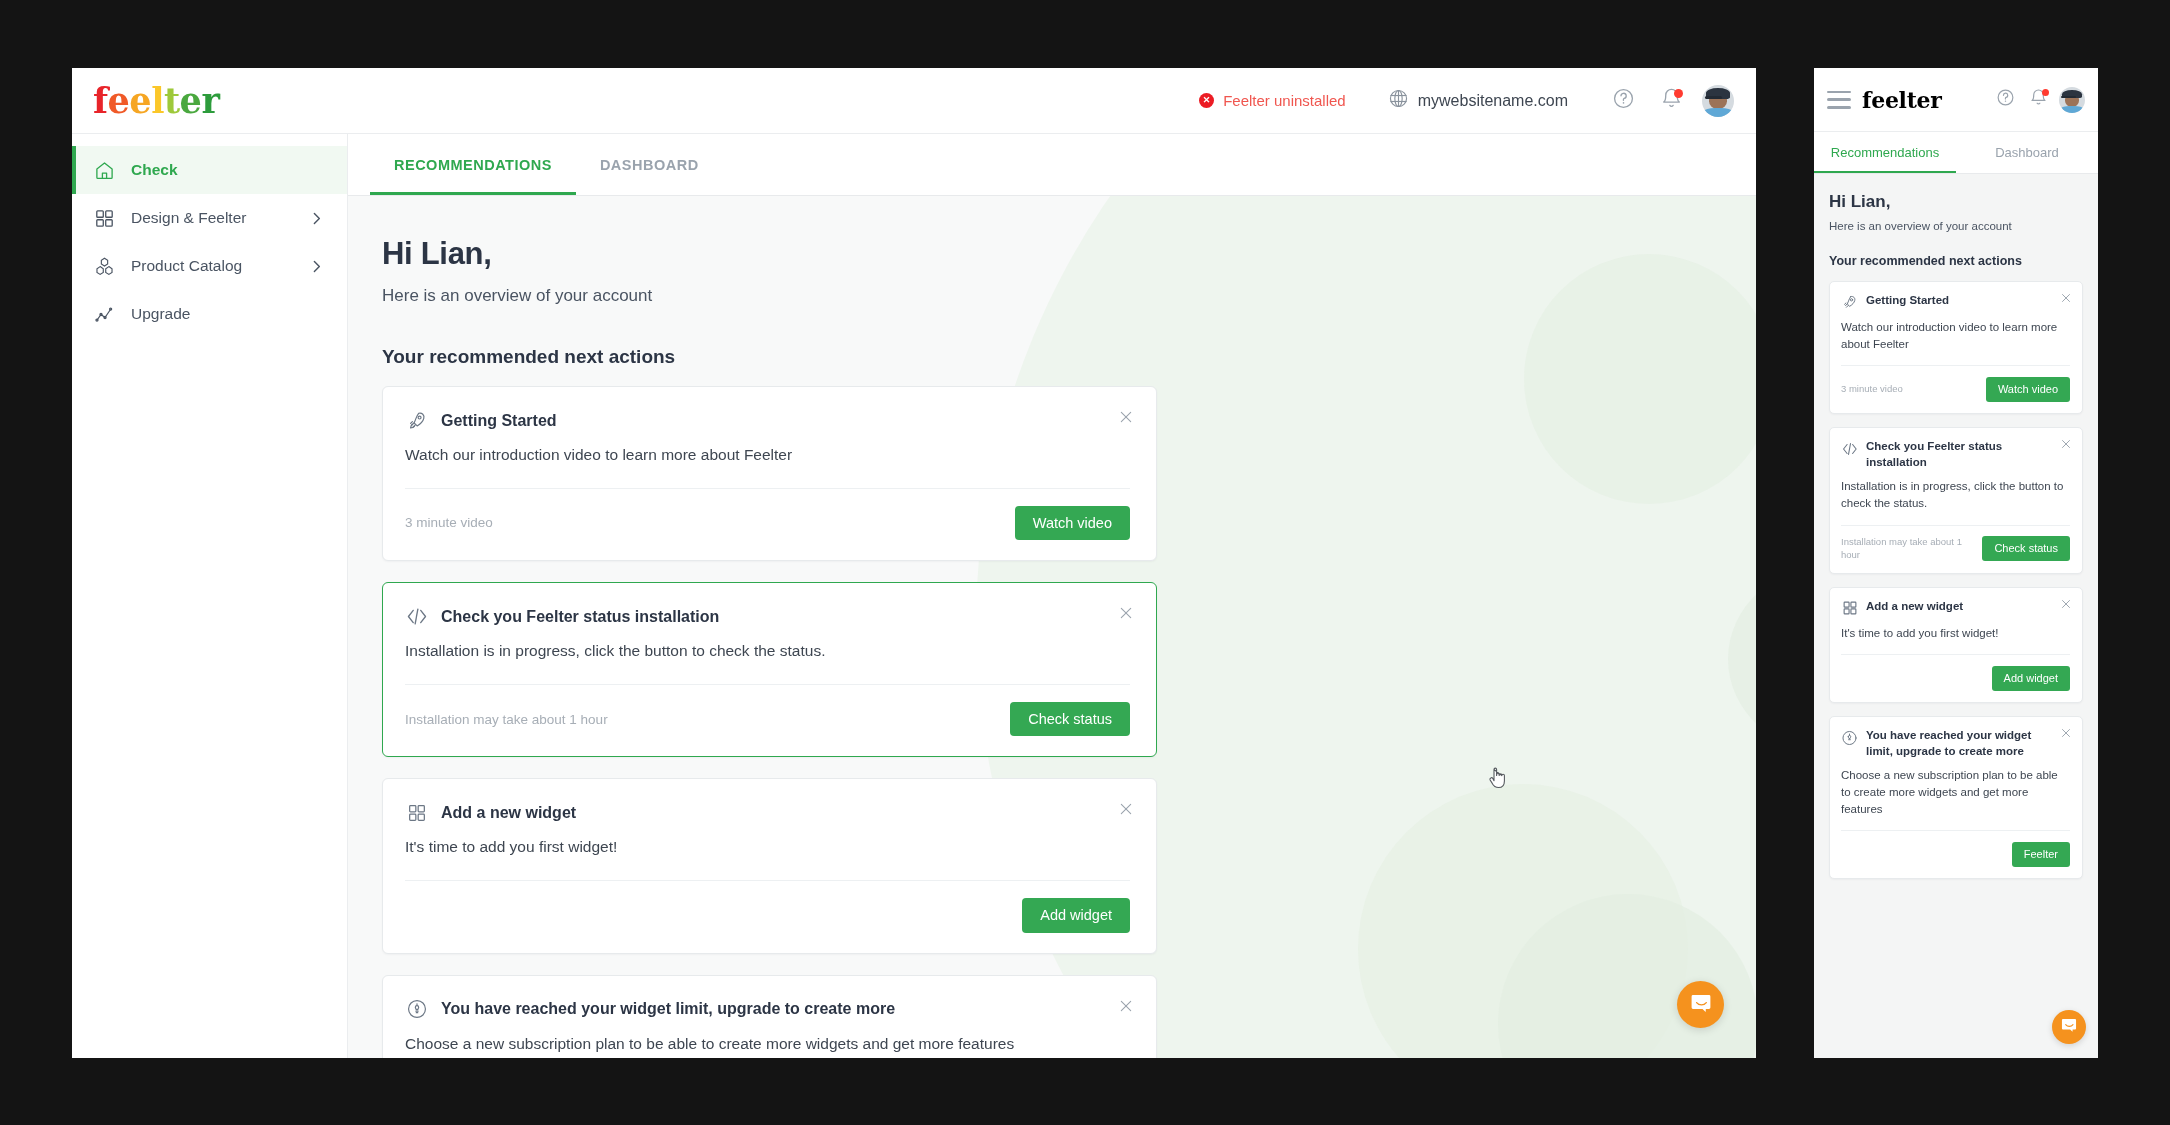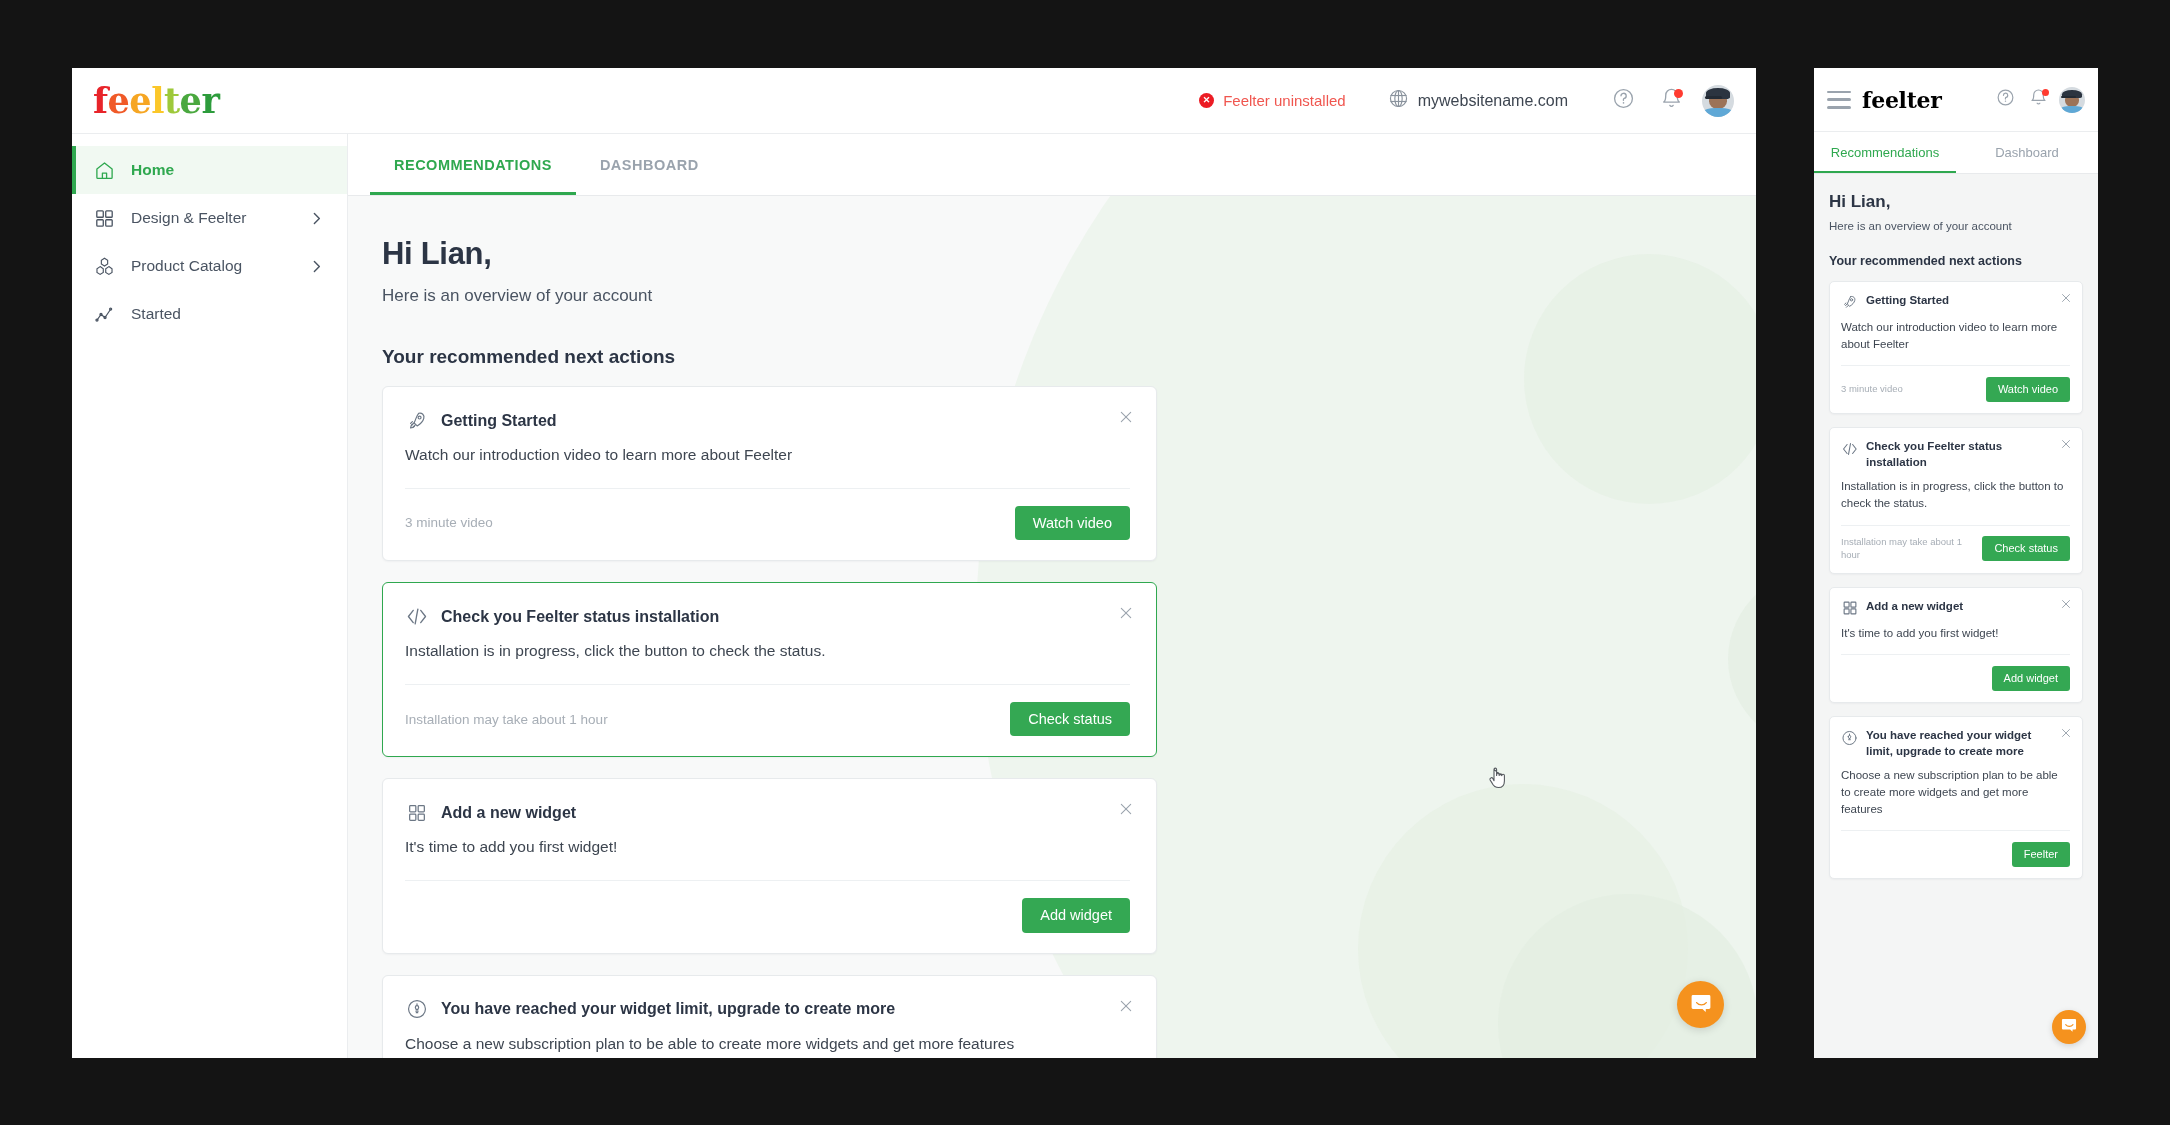--- a/index.html
+++ b/index.html
@@ -558,21 +558,21 @@
 
     <nav class="sidebar">
 
       <div class="nav-item active">
         <span class="nav-ico">
           <svg width="21" height="21" viewBox="0 0 24 24" fill="none" stroke="#2fa84f" stroke-width="1.5" stroke-linecap="round" stroke-linejoin="round">
             <path d="M3.3 10.2 12 3.4l8.7 6.8V20a1 1 0 0 1-1 1H4.3a1 1 0 0 1-1-1z"></path>
             <path d="M9.6 21v-6h4.8v6"></path>
           </svg>
         </span>
-        <span class="nav-label">Home</span>
+        <span class="nav-label">Check</span>
       </div>
 
 
       <div class="nav-item">
         <span class="nav-ico">
           <svg width="21" height="21" viewBox="0 0 24 24" fill="none" stroke="#4a5462" stroke-width="1.5">
             <rect x="3.2" y="3.2" width="7.4" height="7.4" rx="1"></rect>
             <rect x="13.4" y="3.2" width="7.4" height="7.4" rx="1"></rect>
             <rect x="3.2" y="13.4" width="7.4" height="7.4" rx="1"></rect>
             <rect x="13.4" y="13.4" width="7.4" height="7.4" rx="1"></rect>
@@ -605,21 +605,21 @@
       <div class="nav-item">
         <span class="nav-ico">
           <svg width="21" height="21" viewBox="0 0 24 24" fill="none" stroke="#4a5462" stroke-width="1.4" stroke-linecap="round" stroke-linejoin="round">
             <polyline points="3.4 18.4 8 12 12.6 15.4 18.6 6.6"></polyline>
             <circle cx="3.4" cy="18.4" r="1.2"></circle>
             <circle cx="8" cy="12" r="1.2"></circle>
             <circle cx="12.6" cy="15.4" r="1.2"></circle>
             <circle cx="19" cy="5.8" r="1.2"></circle>
           </svg>
         </span>
-        <span class="nav-label">Started</span>
+        <span class="nav-label">Upgrade</span>
       </div>
 
     </nav>
 
     <section class="main">
 
       <div class="bg-deco bg-arc"></div>
       <div class="bg-deco bg-blob-1"></div>
       <div class="bg-deco bg-blob-2"></div>
       <div class="bg-deco bg-blob-3"></div>

